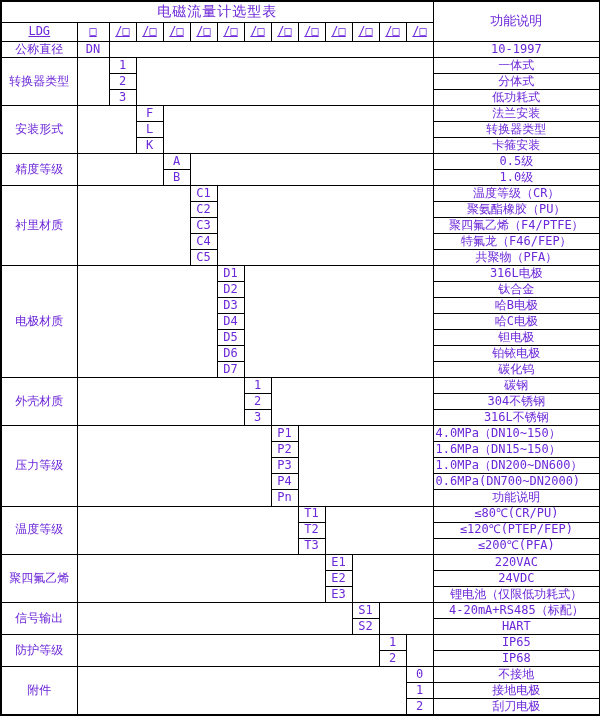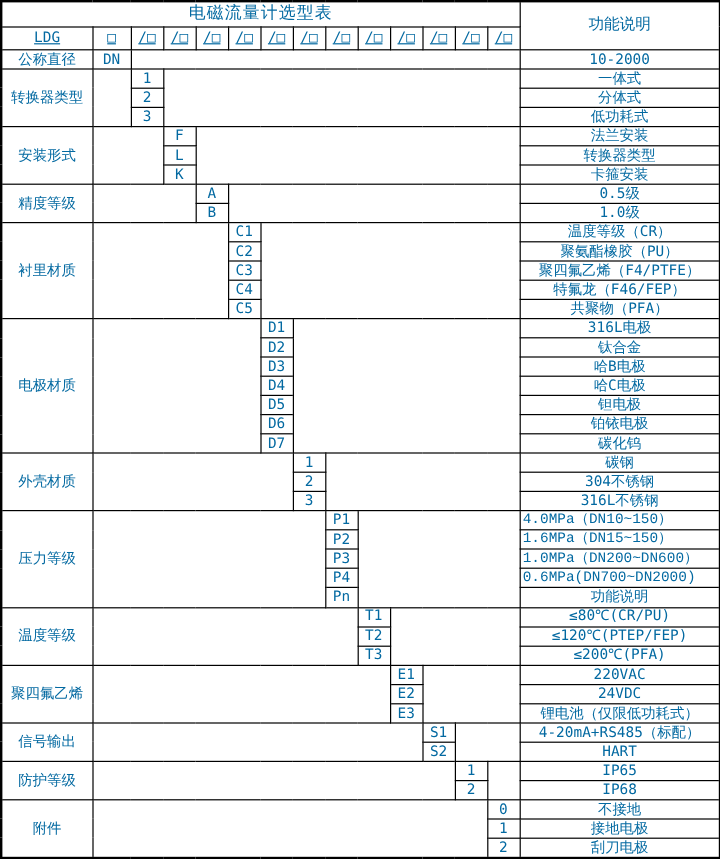--- a/index.html
+++ b/index.html
@@ -3,38 +3,38 @@
 <meta charset="utf-8">
 <style>
   html,body{margin:0;padding:0;background:#fff;}
   #wrap{width:600px;height:716px;background:#fff;overflow:hidden;}
   table{
     border-collapse:collapse;
     table-layout:fixed;
     width:600px;height:716px;
     border:2px solid #000;
     font-family:"DejaVu Sans Mono","Liberation Mono",monospace;
-    font-size:12px;color:#0369a1;background:#fff;
+    font-size:12px;color:#6d28d9;background:#fff;
   }
   td{
     border:1px solid #000;
     padding:0;margin:0;
     text-align:center;vertical-align:middle;
     overflow:hidden;white-space:nowrap;
     line-height:1.1;
   }
   tr{height:16px;}
   tr.title-row{height:21px;}
   tr.model-row{height:19px;text-decoration:underline;}
   td.title{font-size:14px;letter-spacing:1px;}
   td.fn-header{font-size:13px;margin-top:16px;}
   td.lbl{font-size:12px;}
   td.code{font-size:12px;}
   td.fn{font-size:12px;}
-  td.fn.left{text-align:left;padding-left:2px;font-family:Liberation Mono, monospace;}
+  td.fn.left{text-align:left;padding-left:2px;}
   td.box{font-size:12px;letter-spacing:0;}
 </style>
 </head>
 <body>
 
 <div id="wrap">
 <table>
   <colgroup>
     <col style="width:76px">
         <col style="width:32px">
@@ -73,21 +73,21 @@
     <td class="box">/□</td>
     <td class="box">/□</td>
     <td class="box">/□</td>
     <td class="box">/□</td>
   </tr>
 
   <tr>
     <td class="lbl">公称直径</td>
     <td class="code">DN</td>
     <td colspan="12"></td>
-    <td class="fn">10-2000</td>
+    <td class="fn">10-1997</td>
   </tr>
 
   <tr>
     <td class="lbl" rowspan="3">转换器类型</td>
     <td rowspan="3" colspan="1"></td>
     <td class="code">1</td>
     <td rowspan="3" colspan="11"></td>
     <td class="fn">一体式</td>
   </tr>
   <tr>

